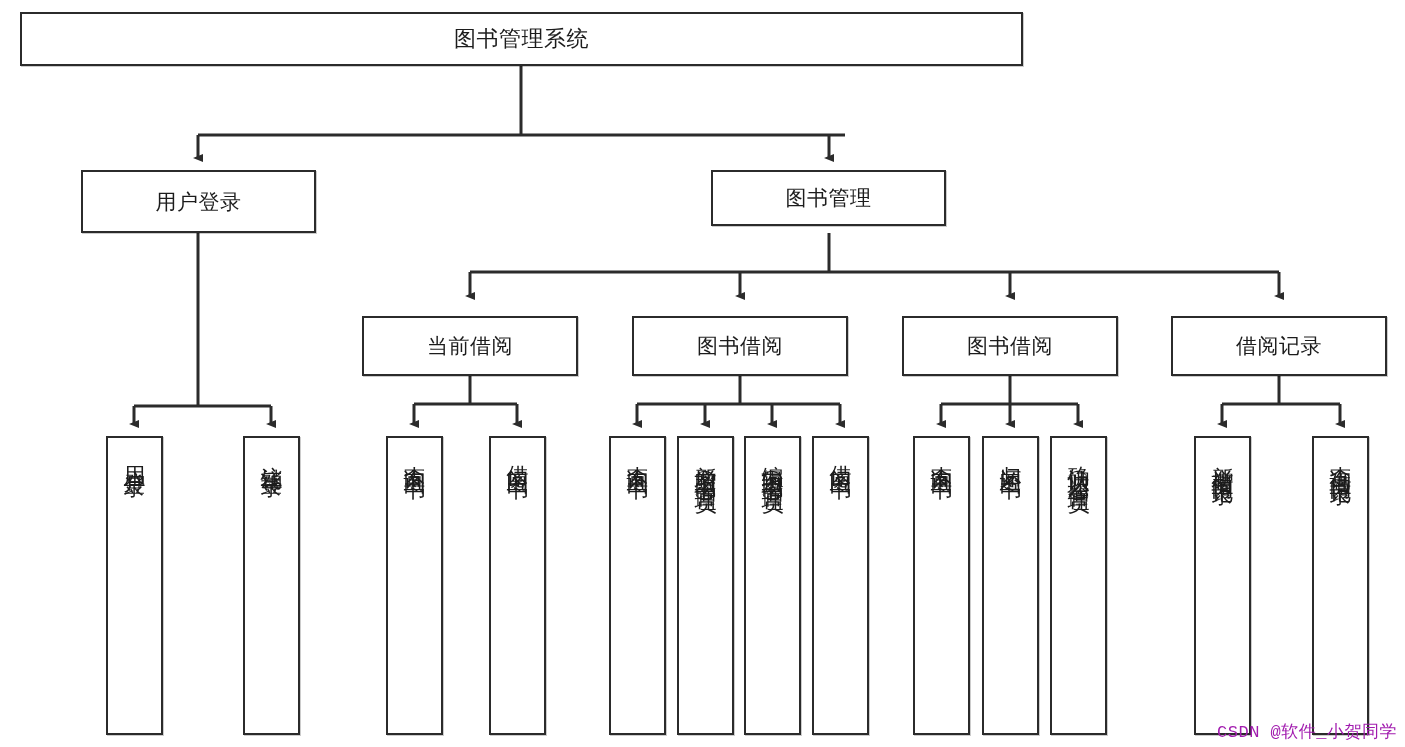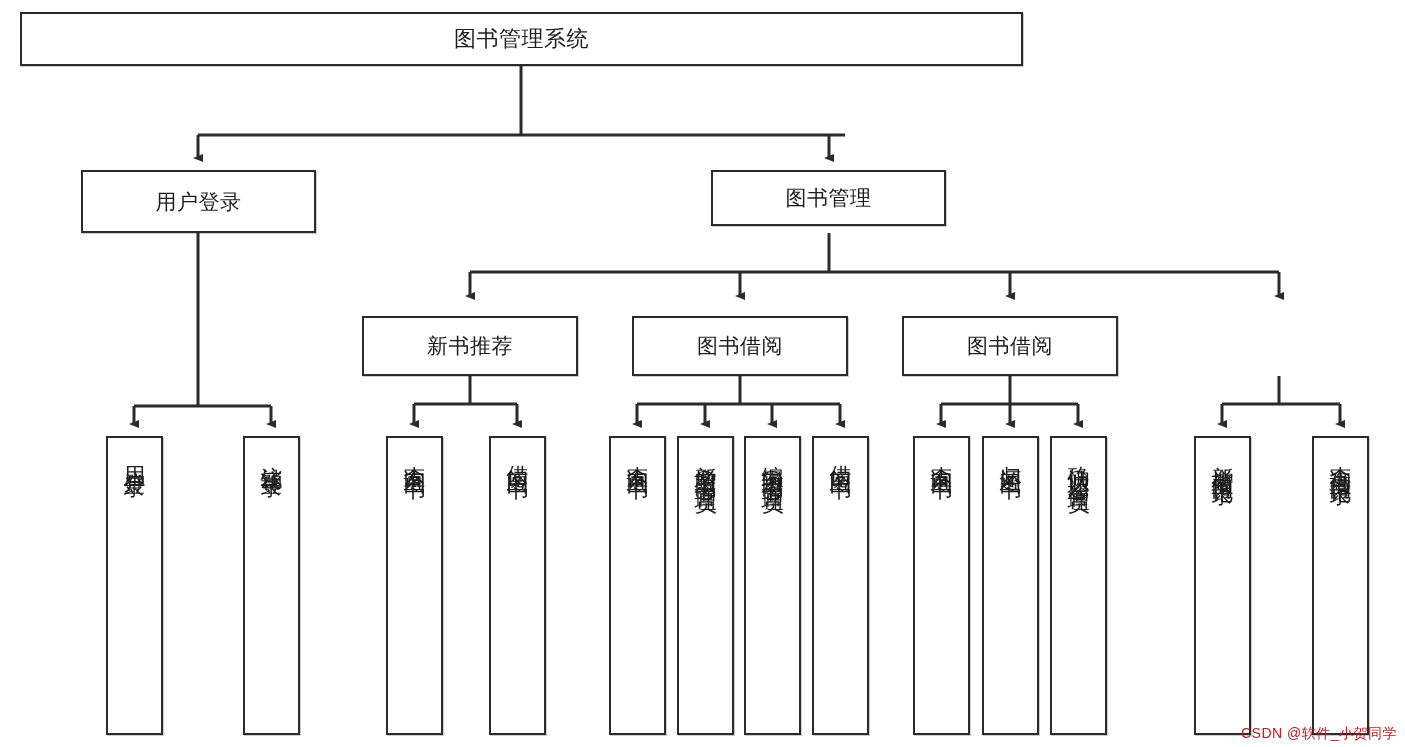--- a/index.html
+++ b/index.html
@@ -55,24 +55,25 @@
     writing-mode: vertical-rl;
     text-orientation: upright;
     font-size: 22px;
     letter-spacing: 4px;
     line-height: 1;
   }
   .watermark {
     position: absolute;
     right: 8px;
     bottom: 4px;
-    color: #b91c1c;
-    font-size: 14px;
+    color: #a21caf;
+    font-size: 17px;
     letter-spacing: 0.5px;
     white-space: nowrap;
+    font-family: Liberation Mono, monospace;
   }
 </style>
 </head>
 <body>
 
 <div id="canvas">
 
   <svg class="connectors" viewBox="0 0 1405 747" xmlns="http://www.w3.org/2000/svg">
     <defs>
       <marker id="arrow" markerWidth="10" markerHeight="10" refX="4" refY="5" orient="auto" markerUnits="userSpaceOnUse">
@@ -128,27 +129,30 @@
   </div>
 
   <div class="node lvl2" style="left:81px; top:170px; width:235px; height:63px;">
     <span class="label">用户登录</span>
   </div>
   <div class="node lvl2" style="left:711px; top:170px; width:235px; height:56px;">
     <span class="label">图书管理</span>
   </div>
 
   <div class="node lvl3" style="left:362px; top:316px; width:216px; height:60px;">
-    <span class="label">新书推荐</span>
+    <span class="label">当前借阅</span>
   </div>
   <div class="node lvl3" style="left:632px; top:316px; width:216px; height:60px;">
     <span class="label">图书借阅</span>
   </div>
   <div class="node lvl3" style="left:902px; top:316px; width:216px; height:60px;">
     <span class="label">图书借阅</span>
+  </div>
+  <div class="node lvl3" style="left:1171px; top:316px; width:216px; height:60px;">
+    <span class="label">借阅记录</span>
   </div>
 
   <div class="node leaf" style="left:106px; top:436px; width:57px; height:299px;">
     <span class="label">用户登录</span>
   </div>
   <div class="node leaf" style="left:243px; top:436px; width:57px; height:299px;">
     <span class="label">注销登录</span>
   </div>
 
   <div class="node leaf" style="left:386px; top:436px; width:57px; height:299px;">

